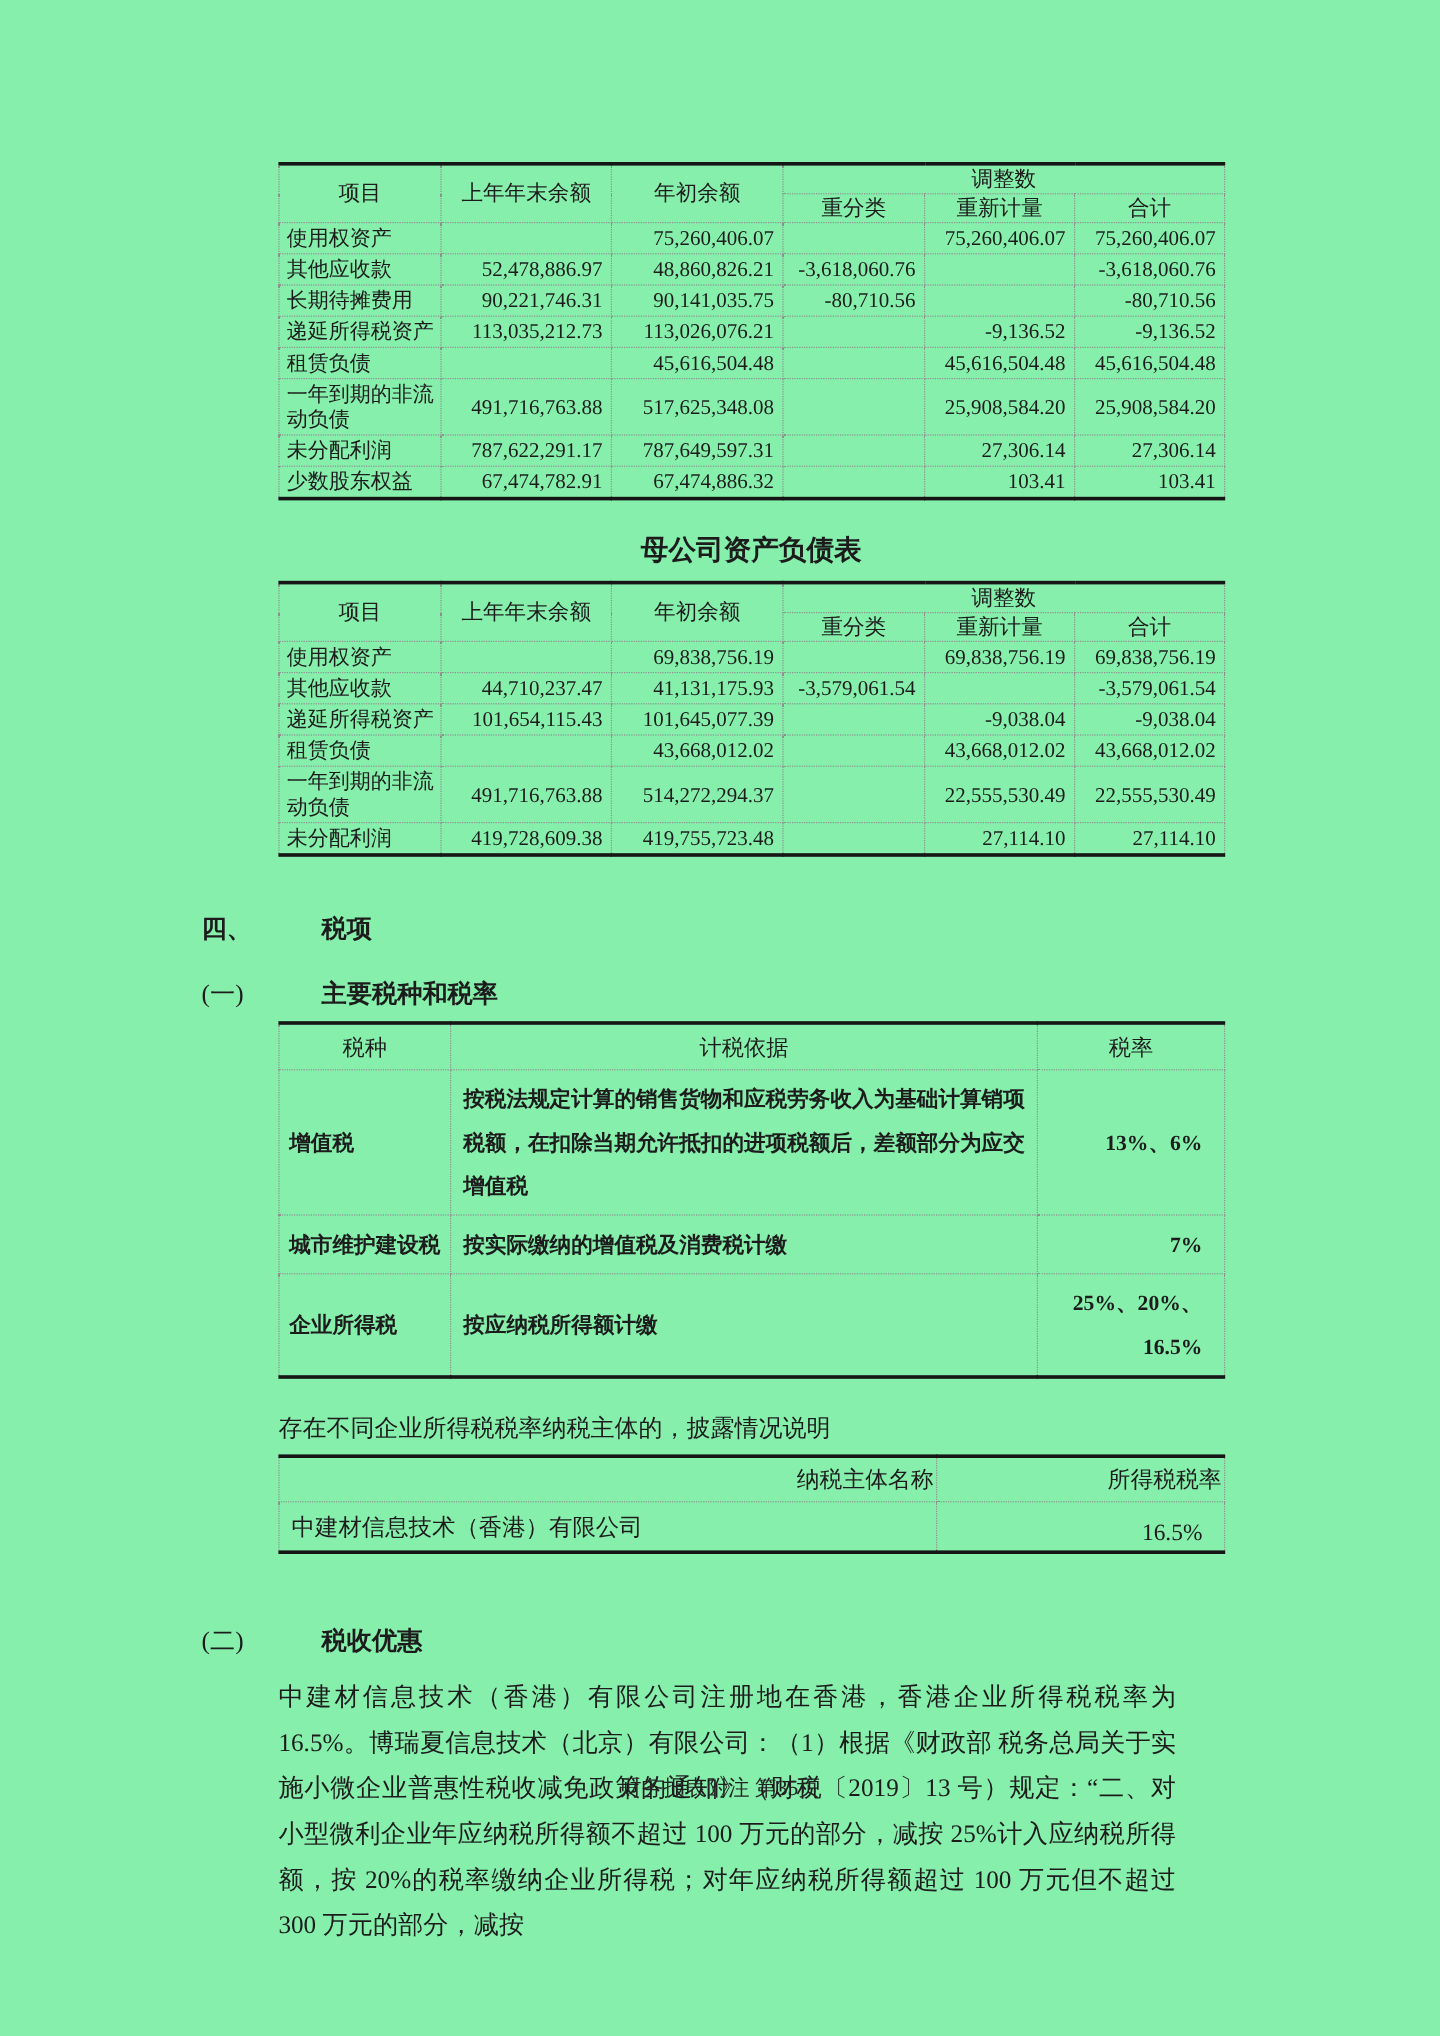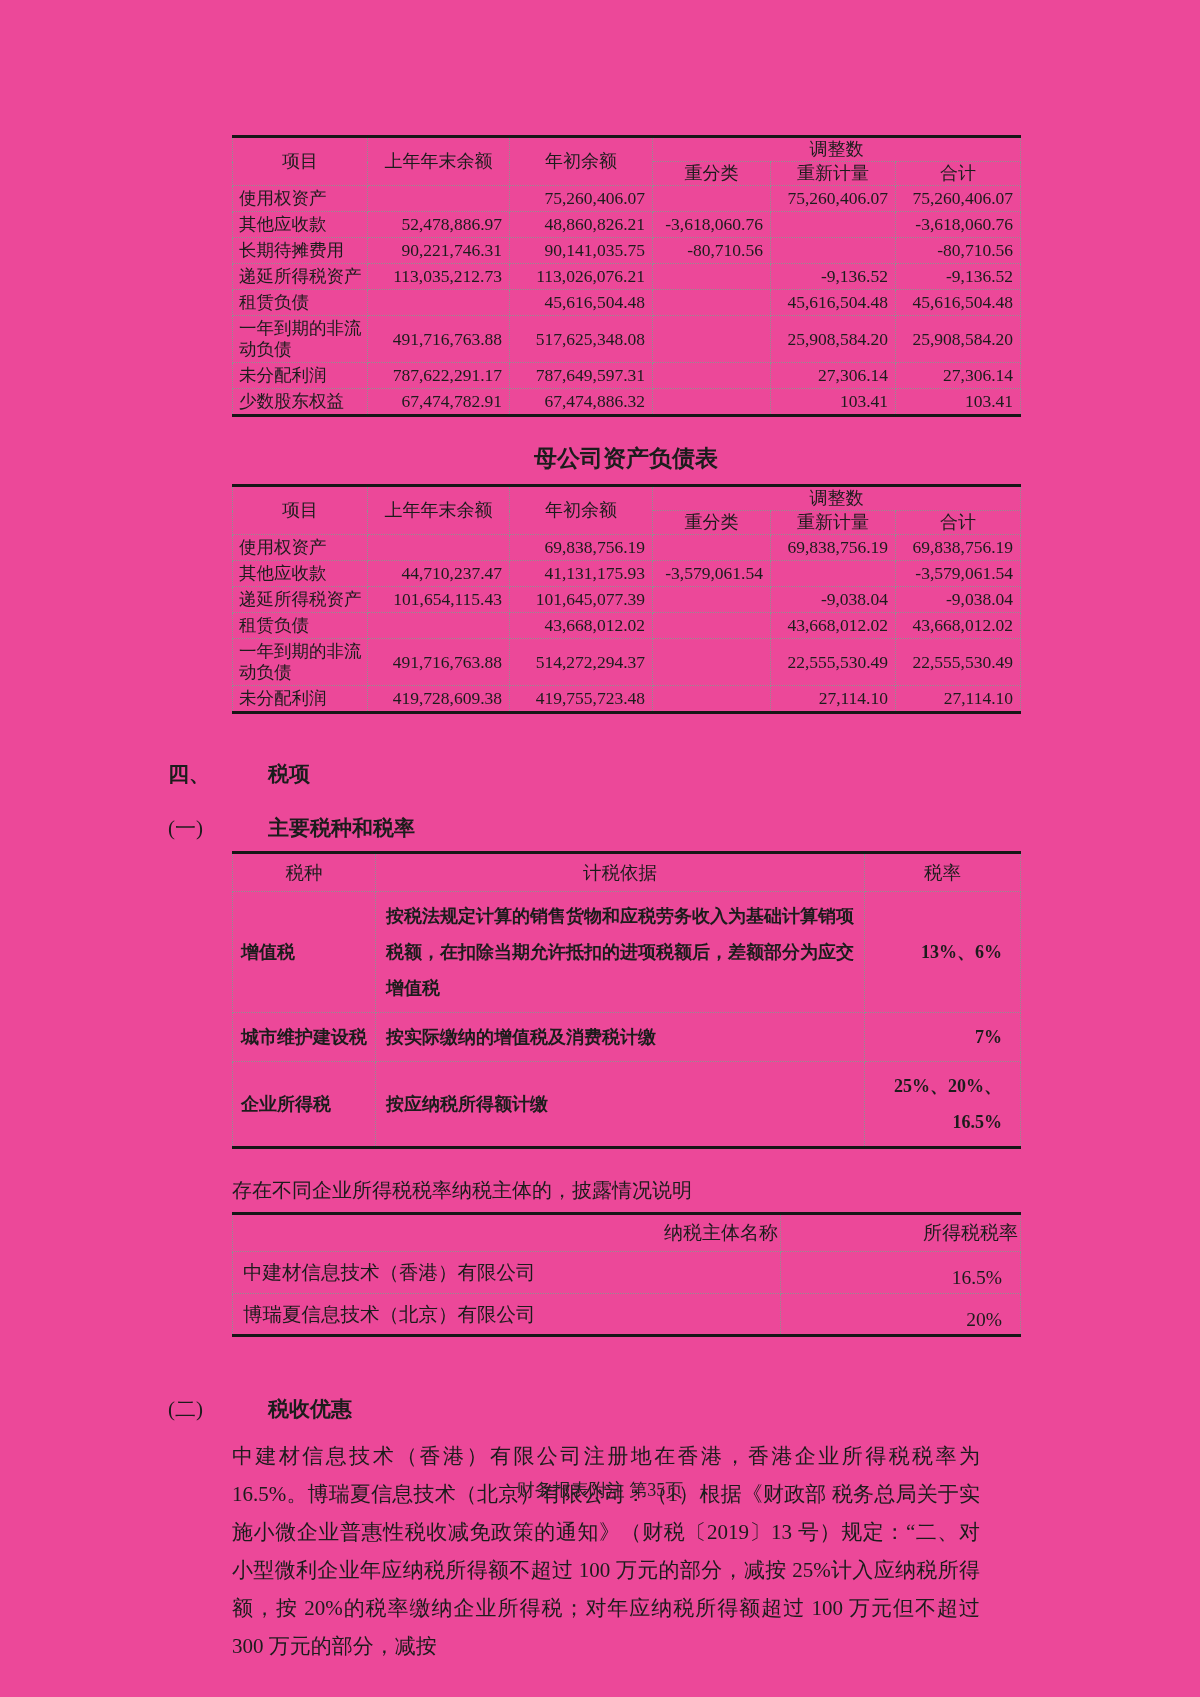--- a/index.html
+++ b/index.html
@@ -1,20 +1,20 @@
 <!DOCTYPE html>
 <html><head>
 <meta charset="utf-8">
 <style>
   html,body{margin:0;padding:0;background:#e9e9e9;}
   .page{
     position:relative;
     width:1200px;height:1697px;
     margin:0 auto;
-    background:#ec4899;
+    background:#86efac;
     font-family:"Liberation Serif","DejaVu Serif",serif;
     color:#1c1c1c;
     box-sizing:border-box;
     padding:135px 180px 0 232px;
     overflow:hidden;
   }
   
   table.fin{
     border-collapse:collapse;
     width:788px;
@@ -311,24 +311,20 @@
       <tr>
         <th>纳税主体名称</th>
         <th>所得税税率</th>
       </tr>
     </thead>
     <tbody>
       <tr>
         <td class="ent">中建材信息技术（香港）有限公司</td>
         <td class="drate">16.5%</td>
       </tr>
-      <tr>
-        <td class="ent">博瑞夏信息技术（北京）有限公司</td>
-        <td class="drate">20%</td>
-      </tr>
     </tbody>
   </table>
 
   <div class="hrow sub2">
     <span class="marker">(二)</span>
     <span class="h-title">税收优惠</span>
   </div>
 
   <div class="para">中建材信息技术（香港）有限公司注册地在香港，香港企业所得税税率为 16.5%。博瑞夏信息技术（北京）有限公司：（1）根据《财政部 税务总局关于实施小微企业普惠性税收减免政策的通知》（财税〔2019〕13 号）规定：“二、对小型微利企业年应纳税所得额不超过 100 万元的部分，减按 25%计入应纳税所得额，按 20%的税率缴纳企业所得税；对年应纳税所得额超过 100 万元但不超过 300 万元的部分，减按</div>
 

